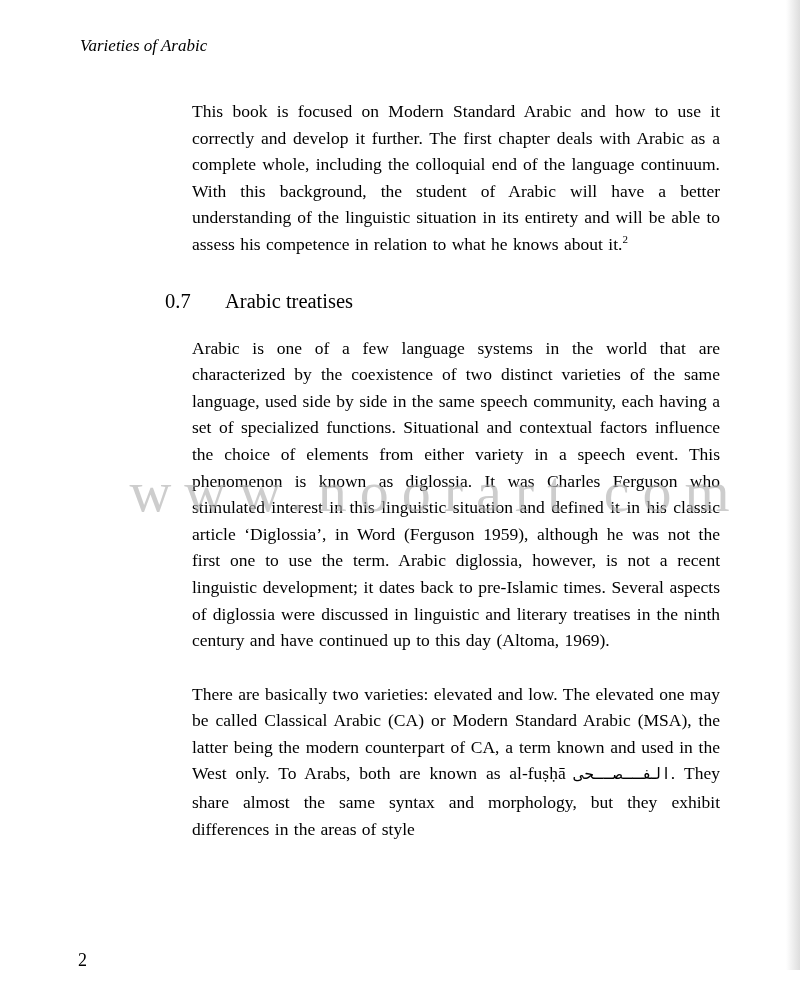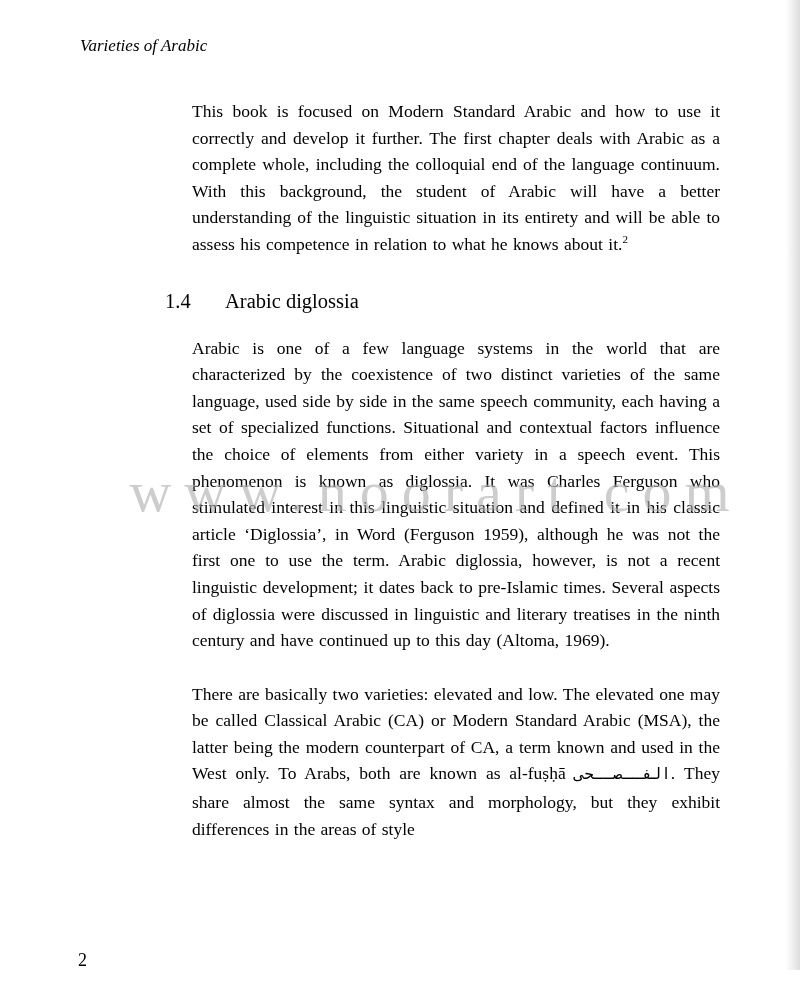--- a/index.html
+++ b/index.html
@@ -111,21 +111,21 @@
 <div class="page">
 
   <div class="running-header">Varieties of Arabic</div>
 
   <div class="watermark">www.noorart.com</div>
 
   <div class="body-text">
 
     <p class="para"><span>This book is focused on Modern Standard Arabic and how to use it correctly and develop it further. The first chapter deals with Arabic as a complete whole, including the colloquial end of the language continuum. With this background, the student of Arabic will have a better understanding of the linguistic situation in its entirety and will be able to assess his competence in relation to what he knows about it.</span><sup>2</sup></p>
 
-    <h2 class="section-heading"><span class="sec-num">1.4</span><span>Arabic diglossia</span></h2>
+    <h2 class="section-heading"><span class="sec-num">0.7</span><span>Arabic treatises</span></h2>
 
     <p class="para"><span>Arabic is one of a few language systems in the world that are characterized by the coexistence of two distinct varieties of the same language, used side by side in the same speech community, each having a set of specialized functions. Situational and contextual factors influence the choice of elements from either variety in a speech event. This phenomenon is known as diglossia. It was Charles Ferguson who stimulated interest in this linguistic situation and defined it in his classic article ‘Diglossia’, in </span><span class="italic">Word</span><span> (Ferguson 1959), although he was not the first one to use the term. Arabic diglossia, however, is not a recent linguistic development; it dates back to pre-Islamic times. Several aspects of diglossia were discussed in linguistic and literary treatises in the ninth century and have continued up to this day (Altoma, 1969).</span></p>
 
     <p class="para"><span>There are basically two varieties: elevated and low. The elevated one may be called Classical Arabic (CA) or Modern Standard Arabic (MSA), the latter being the modern counterpart of CA, a term known and used in the West only. To Arabs, both are known as </span><span class="italic">al-fuṣḥā</span> <span class="arabic">الفــصــحى</span><span>. They share almost the same syntax and morphology, but they exhibit differences in the areas of style</span></p>
 
   </div>
 
 
   <div class="page-number">2</div>
 

